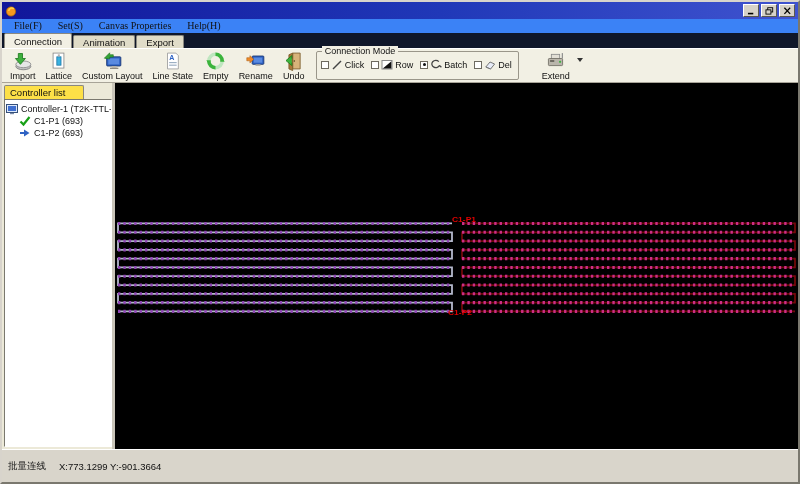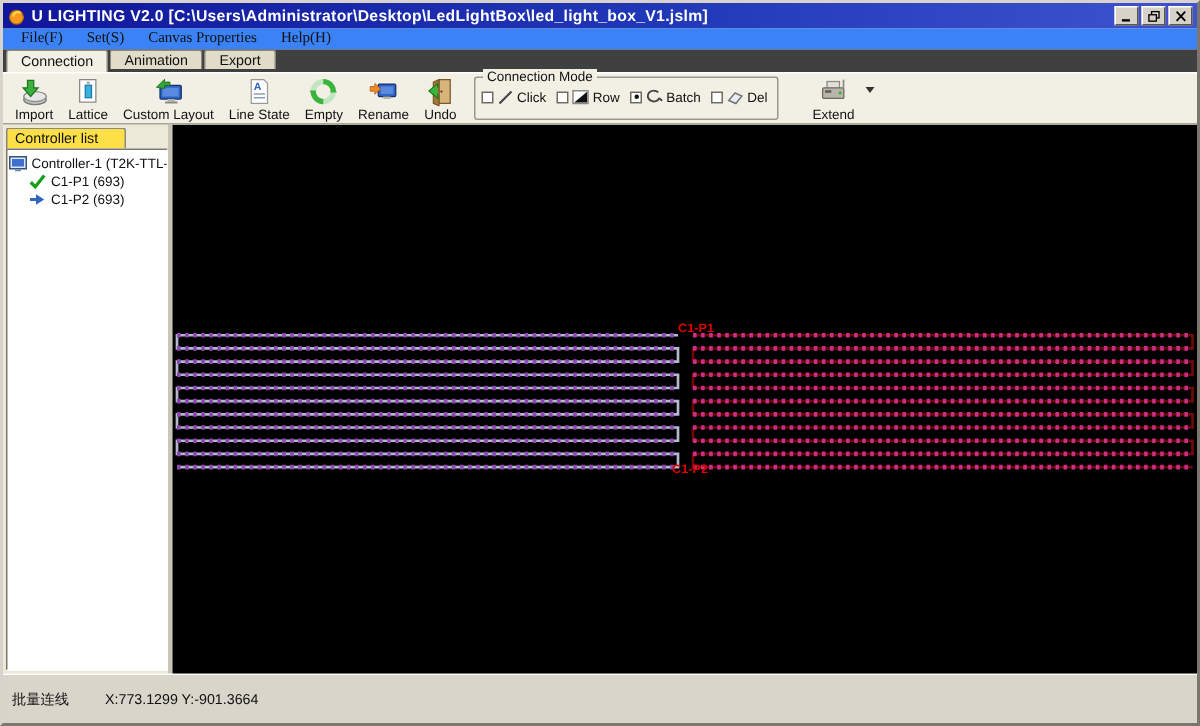--- a/index.html
+++ b/index.html
@@ -27,22 +27,22 @@
   }
   .winbtn svg { width:9px; height:8px; }
   
   .menubar {
     height:14px; flex:0 0 14px; display:flex; align-items:flex-end;
     font-size:10px; padding-left:4px; background:#3b82f6; color:#111;font-family:Liberation Serif, serif;
   }
   .menu-item { padding:0 8px; line-height:14px; }
   
   .tabstrip {
-    height:15px; flex:0 0 15px; display:flex; align-items:flex-start;
-    padding-left:2px; background:#404040; position:relative;
+    height:15px; flex:0 0 15px; display:flex; align-items:flex-end;
+    padding-left:2px; background:#0f172a; position:relative;
   }
   .tab {
     font-size:9.5px; color:#111; padding:1px 9px 1px 9px; margin-right:1px;
     border:1px solid #8a8880; border-bottom:none; border-radius:2px 2px 0 0;
     background:#e0dcc8; height:13px; line-height:11px;
   }
   .tab.active { background:#f2f0e4; height:15px; line-height:13px; position:relative; z-index:3; }
   
   .toolbar {
     height:35px; flex:0 0 35px; background:#f2f0e4;
@@ -99,37 +99,36 @@
   .tree-row { display:flex; align-items:center; gap:3px; height:12px; white-space:nowrap; }
   .tree-children { margin-left:13px; }
   .tree-row .nicon { width:12px; height:12px; flex:0 0 12px; display:inline-flex; }
   .tree-row .nicon svg { width:12px; height:12px; }
   .splitter { width:3px; flex:0 0 3px; background:#c9c5b9; }
   .canvas { flex:1; background:#000; position:relative; min-width:0; }
   .canvas svg { width:100%; height:100%; display:block; }
   
   .statusbar {
     height:16px; flex:0 0 16px; background:#d9d5cb; border-top:1px solid #fff;
-    font-size:9.5px; color:#111; display:flex; align-items:center; gap:24px; padding:16px 6px;
+    font-size:9.5px; color:#111; display:flex; align-items:center; gap:13px; padding:16px 6px;
     white-space:nowrap;
   }
 </style>
 </head>
 <body>
 
 <div class="window">
 
   <div class="titlebar">
     <span class="app-icon">
       <svg viewBox="0 0 12 12">
           <circle cx="6" cy="6.5" r="4.6" fill="#f59a1e" stroke="#b46a08" stroke-width="0.8"></circle>
           <path d="M3.8 6 a3 3 0 0 1 5 -2.2" stroke="#ffd24a" stroke-width="1.5" fill="none"></path>
         </svg>
     </span>
-    <span class="title-text">U LIGHTING V2.0   [C:\Users\Administrator\Desktop\LedLightBox\led_light_box_V1.jslm]</span>
     <span class="winbtns">
       <span class="winbtn">
           <svg viewBox="0 0 10 9">
             <rect x="1" y="6.5" width="6" height="1.8" fill="#000"></rect>
           </svg>
         </span>
       <span class="winbtn">
           <svg viewBox="0 0 10 9">
             <rect x="3" y="0.8" width="5.6" height="4.8" fill="none" stroke="#000"></rect>
             <rect x="1" y="3.2" width="5.6" height="4.8" fill="#d4d0c8" stroke="#000"></rect>

